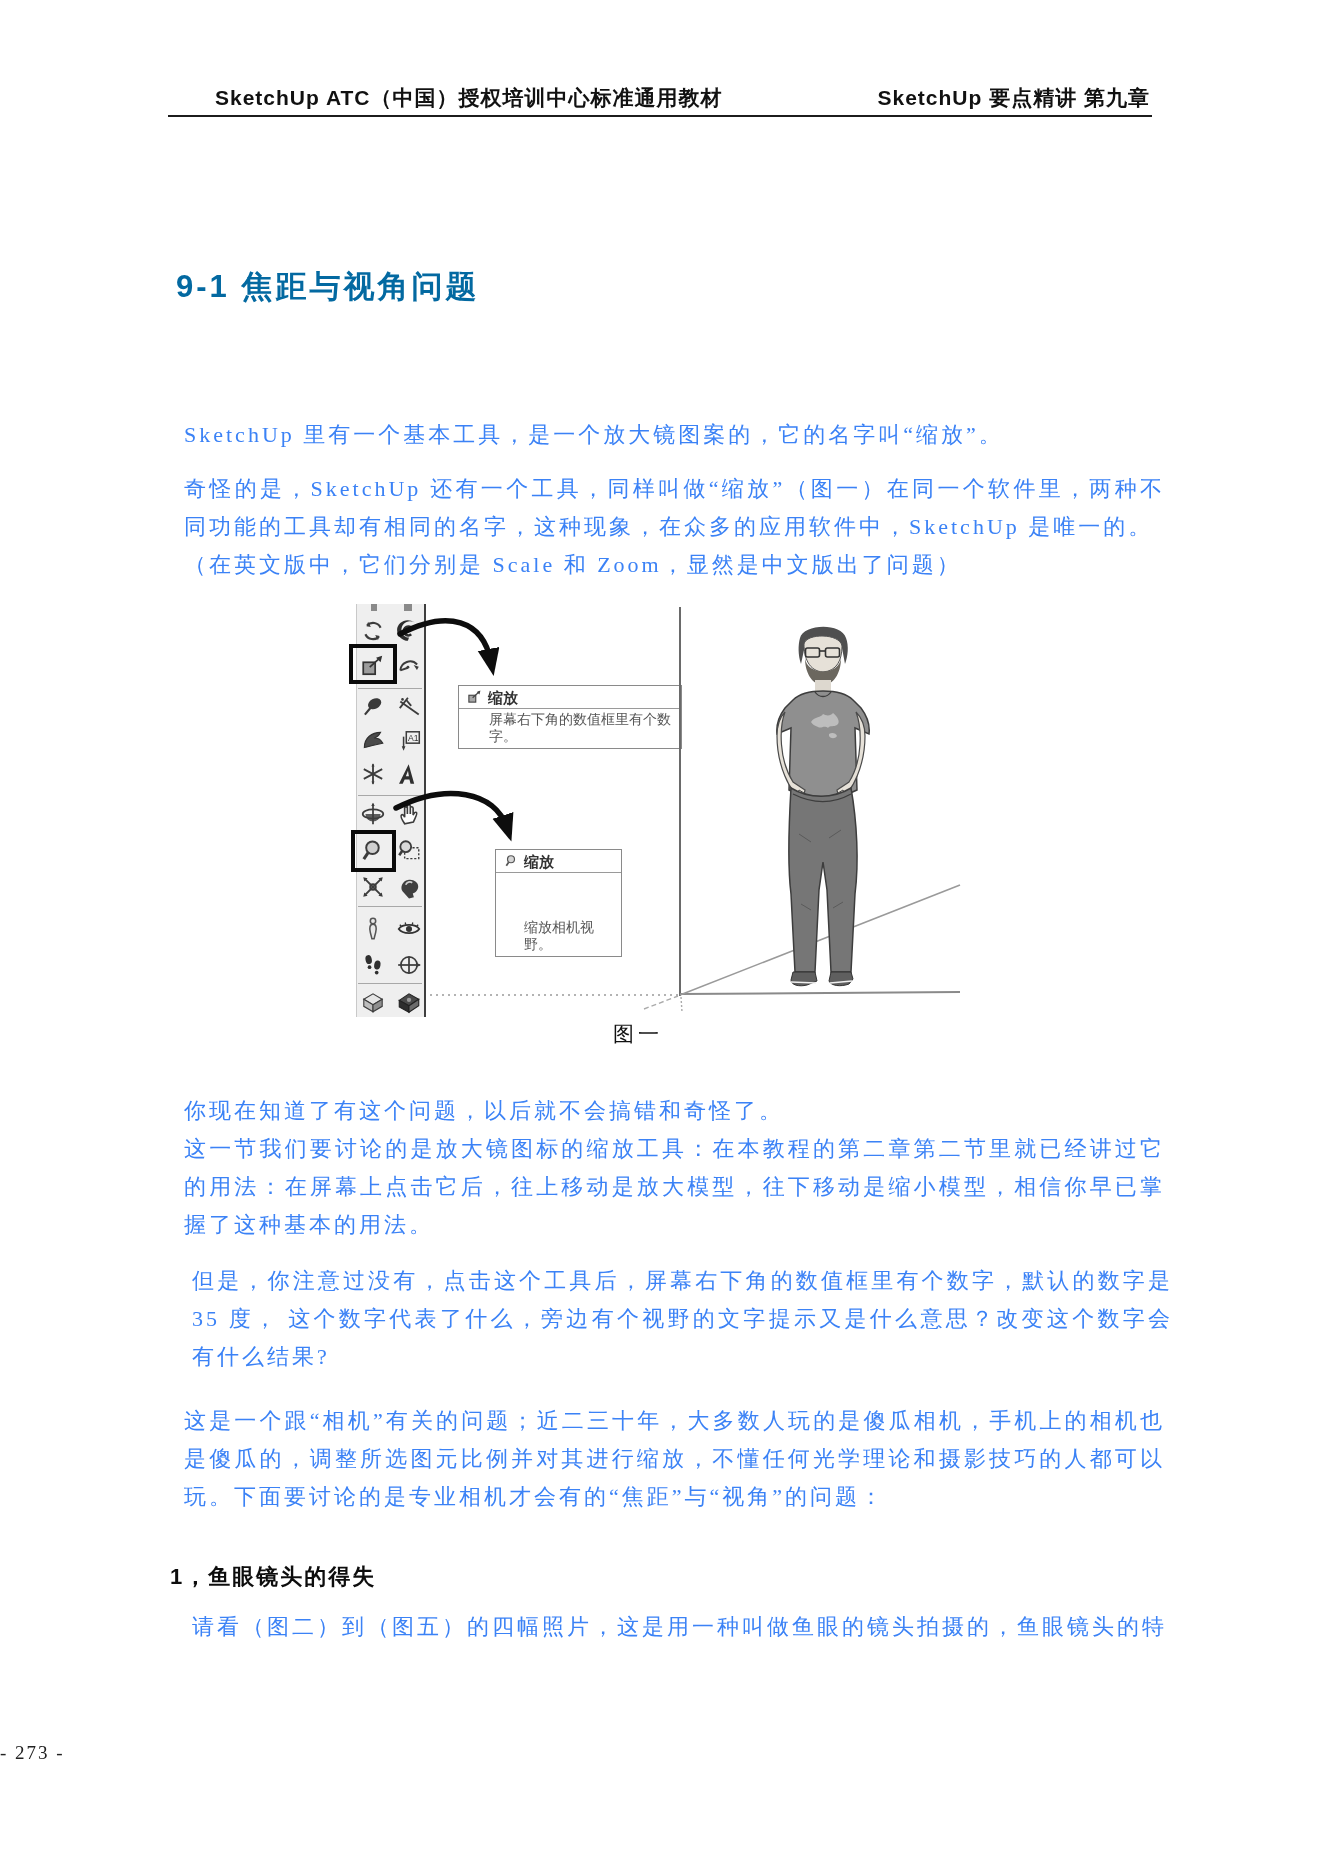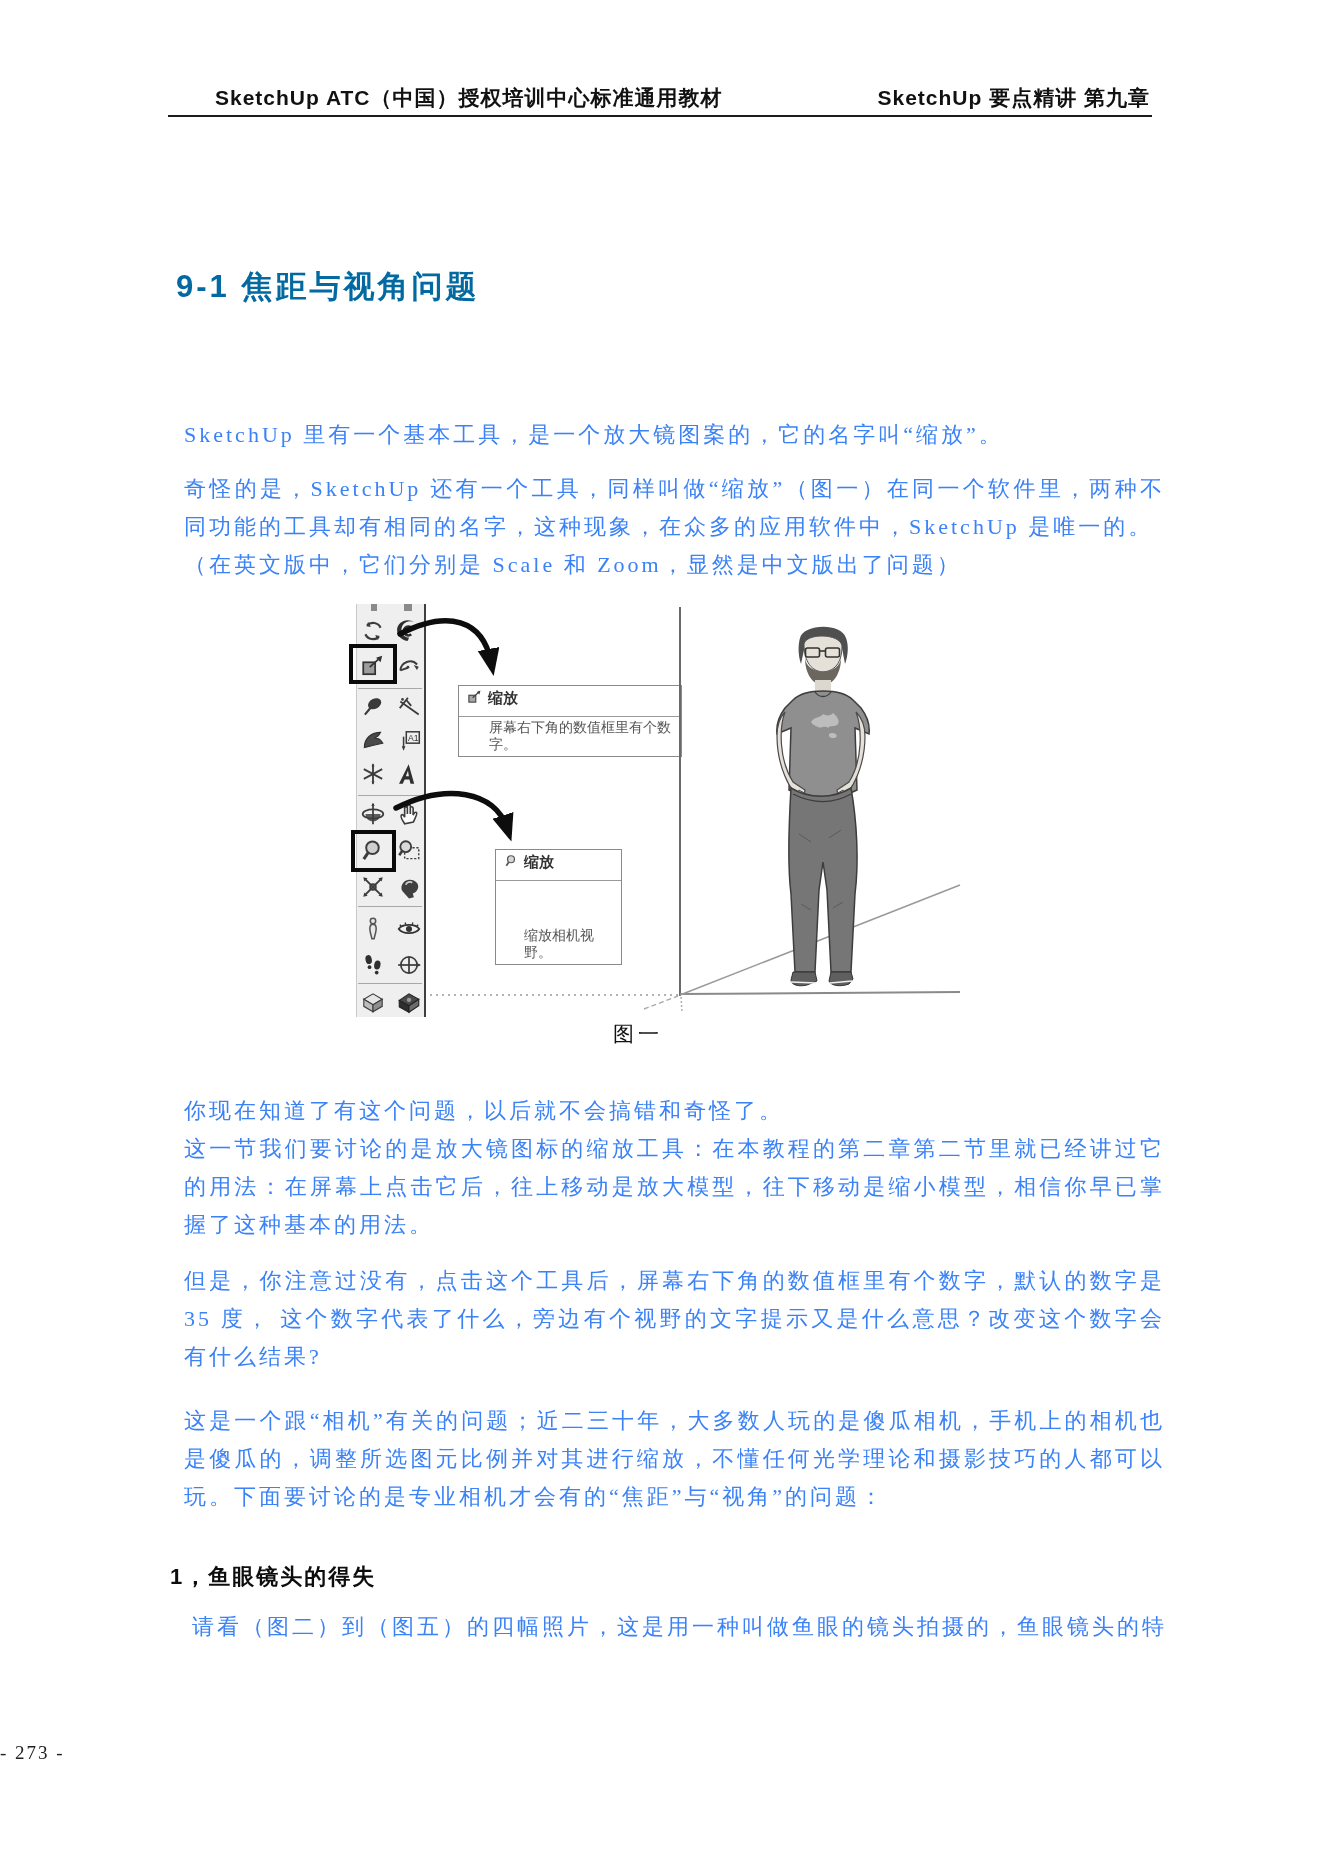--- a/index.html
+++ b/index.html
@@ -24,21 +24,21 @@
         font-size:19px;color:#222;letter-spacing:2px;}
   
   .toolbar{position:absolute;left:356px;top:604px;width:70px;height:413px;
         background:#efefef;border-right:2px solid #3f3f3f;border-left:1px solid #c9c9c9;box-sizing:border-box;}
   .tb-sep{position:absolute;left:358px;width:64px;height:1px;background:#a8a8a8;}
   .tb-cell{position:absolute;width:30px;height:30px;display:flex;align-items:center;justify-content:center;}
   .tb-cell svg{display:block;}
   .sel-box{position:absolute;border:4px solid #0a0a0a;box-sizing:border-box;background:transparent;}
   .tip{position:absolute;background:#fff;border:1px solid #8a8a8a;box-sizing:border-box;
        font-family:"Liberation Sans","DejaVu Sans",sans-serif;color:#444;}
-  .tip .tip-head{display:flex;align-items:center;gap:6px;padding:3px 8px 8px 8px;
+  .tip .tip-head{display:flex;align-items:center;gap:6px;padding:3px 8px 0 8px;
        border-bottom:1px solid #9a9a9a;}
   .tip .tip-title{font-weight:700;font-size:15px;color:#333;}
   .tip .tip-body{padding:2px 8px 3px 30px;font-size:14px;line-height:17px;color:#555;}
   .v-edge{position:absolute;left:679px;top:607px;width:2px;height:389px;background:#6a6a6a;}
   .cap{position:absolute;left:613px;top:1020px;font-size:21px;color:#111;letter-spacing:4px;}
   .abs{position:absolute;}
   .tb-partial{position:absolute;background:#8a8a8a;}
 </style>
 </head>
 <body>
@@ -301,19 +301,19 @@
       <line x1="38" y1="360" x2="63" y2="361" stroke="#efefef" stroke-width="1.5"></line>
       <path d="M78 350 L76 359 C78 364 88 365 96 362 L100 357 L98 350 Z" fill="#5f5f5f" stroke="#333" stroke-width="1"></path>
       <line x1="77" y1="361" x2="99" y2="359" stroke="#efefef" stroke-width="1.5"></line>
     </svg>
 
     <div class="cap">图一</div>
   </div>
 
   <div class="para" style="top:1092px;">你现在知道了有这个问题，以后就不会搞错和奇怪了。</div>
   <div class="para" style="top:1130px;">这一节我们要讨论的是放大镜图标的缩放工具：在本教程的第二章第二节里就已经讲过它的用法：在屏幕上点击它后，往上移动是放大模型，往下移动是缩小模型，相信你早已掌握了这种基本的用法。</div>
-  <div class="para" style="top:1262px;">但是，你注意过没有，点击这个工具后，屏幕右下角的数值框里有个数字，默认的数字是 35 度， 这个数字代表了什么，旁边有个视野的文字提示又是什么意思？改变这个数字会有什么结果?</div>
+  <div class="para" style="top:1262px;margin-left:8px;">但是，你注意过没有，点击这个工具后，屏幕右下角的数值框里有个数字，默认的数字是 35 度， 这个数字代表了什么，旁边有个视野的文字提示又是什么意思？改变这个数字会有什么结果?</div>
   <div class="para" style="top:1402px;">这是一个跟“相机”有关的问题；近二三十年，大多数人玩的是傻瓜相机，手机上的相机也是傻瓜的，调整所选图元比例并对其进行缩放，不懂任何光学理论和摄影技巧的人都可以玩。下面要讨论的是专业相机才会有的“焦距”与“视角”的问题：</div>
   <div class="subhead" style="top:1562px;">1，鱼眼镜头的得失</div>
   <div class="para" style="top:1608px;margin-left:8px;">请看（图二）到（图五）的四幅照片，这是用一种叫做鱼眼的镜头拍摄的，鱼眼镜头的特</div>
 
   <div class="footer">- 273 -</div>
 </div>
 
 </body></html>

